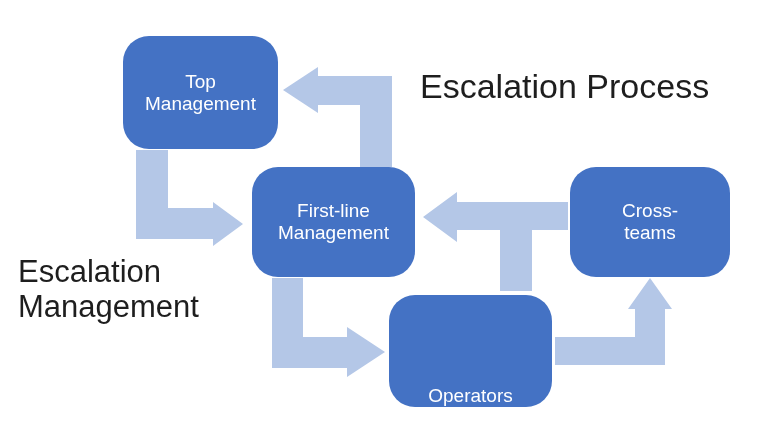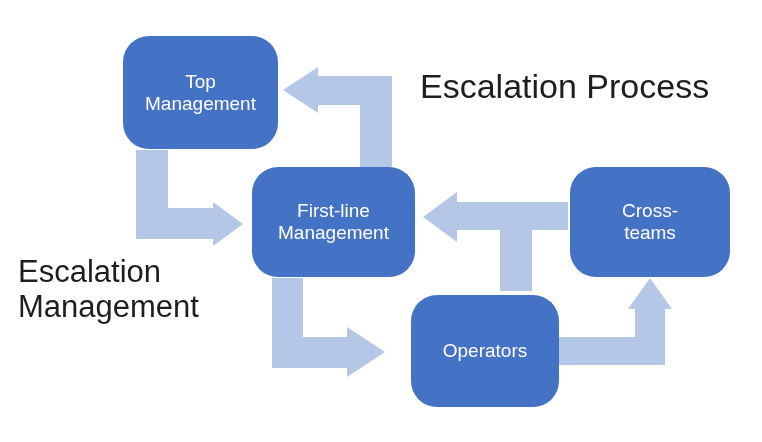--- a/index.html
+++ b/index.html
@@ -31,21 +31,21 @@
     align-items: center;
     justify-content: center;
     text-align: center;
     font-size: 19px;
     line-height: 22px;
   }
   .node .line { white-space: nowrap; }
 
   .node-top-management      { left: 123px; top: 36px;  width: 155px; height: 113px; }
   .node-first-line          { left: 252px; top: 167px; width: 163px; height: 110px; }
-  .node-operators           { left: 411px; top: 295px; width: 148px; height: 112px; }
+  .node-operators           { left: 389px; top: 295px; width: 163px; height: 112px; justify-content: flex-end; }
   .node-cross-functional    { left: 570px; top: 167px; width: 160px; height: 110px; }
 
   .caption {
     position: absolute;
     color: #1e1e1e;
   }
   .caption .line { white-space: nowrap; }
 
   .caption-escalation {
     left: 420px; top: 67px;

